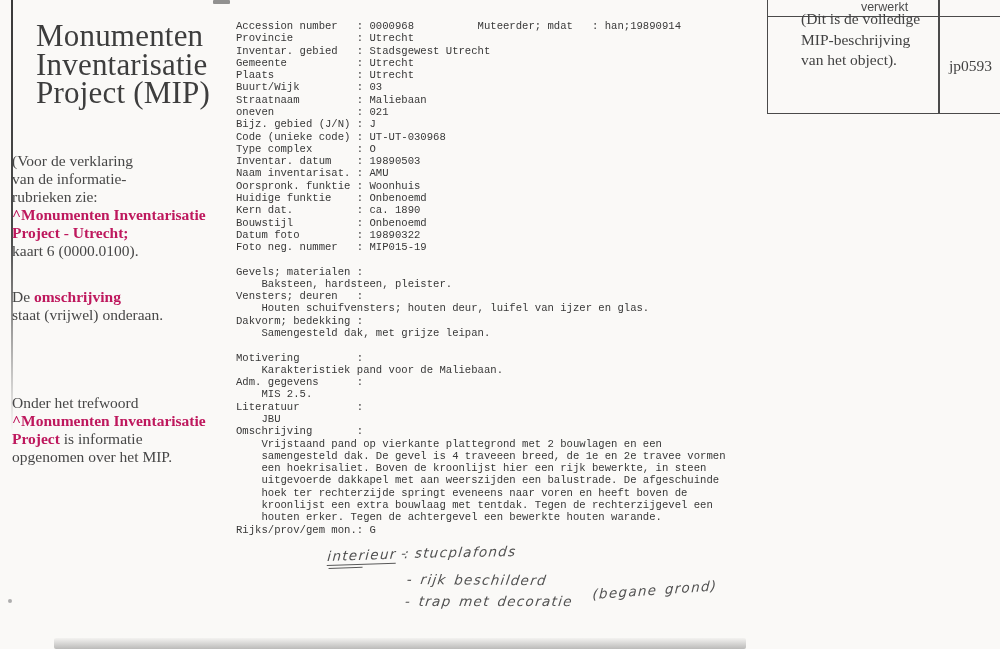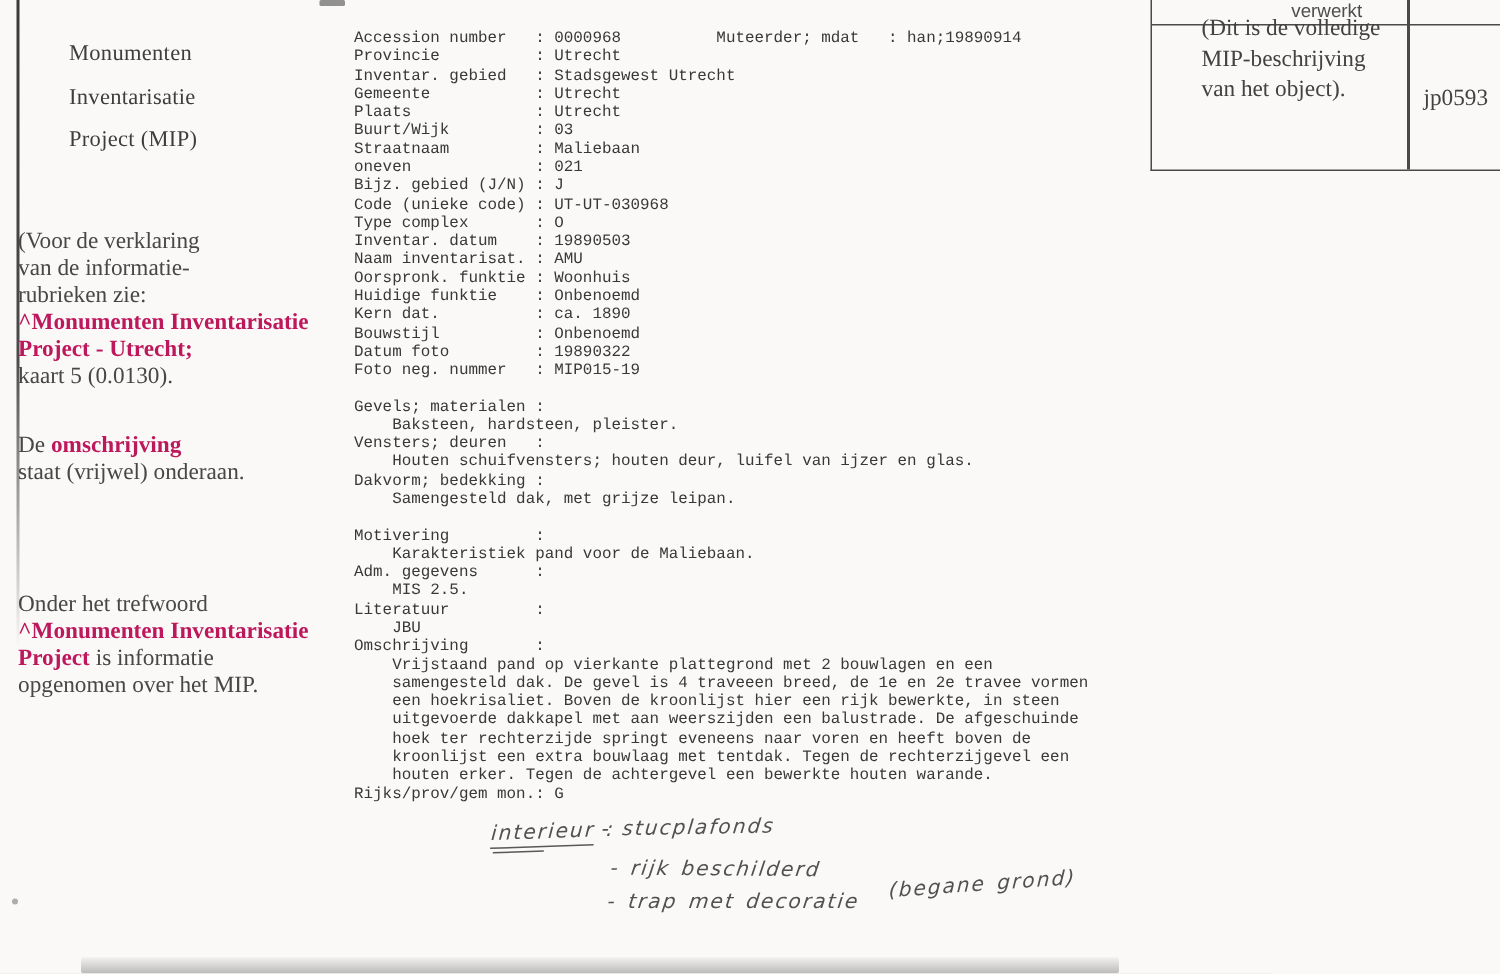--- a/index.html
+++ b/index.html
@@ -15,22 +15,22 @@
   }
   .top-mark{position:absolute;left:213px;top:0;width:17px;height:4px;background:#6e6e6e;opacity:.75;border-radius:1px;}
   .speck{position:absolute;left:8px;top:599px;width:4px;height:4px;background:#9a9a9a;border-radius:50%;opacity:.8;}
   .bottom-band{
     position:absolute;left:54px;top:638px;width:692px;height:11px;
     background:linear-gradient(to bottom,rgba(120,120,120,.05),rgba(85,85,85,.38));
     border-radius:2px;
   }
   
   .mip-title{
-    position:absolute;left:46px;top:22px;
-    font-size:15px;line-height:28.5px;color:#3d3d3d;
+    position:absolute;left:36px;top:22px;
+    font-size:31px;line-height:28.5px;color:#3d3d3d;
     white-space:pre-line;letter-spacing:.2px;
   }
   .note{
     position:absolute;left:12px;
     font-size:15.5px;line-height:17.9px;color:#474747;
   }
   .note b,.note span[style]{color:#be185d;}
   .note-1{top:152px;}
   .note-2{top:288px;}
   .note-3{top:394px;}
@@ -86,21 +86,21 @@
 
   <div class="edge-line"></div>
   <div class="top-mark"></div>
   <div class="speck"></div>
   <div class="bottom-band"></div>
 
   <div class="mip-title">Monumenten
 Inventarisatie
 Project (MIP)</div>
 
-  <div class="note note-1"><span>(Voor de verklaring</span><br><span>van de informatie-</span><br><span>rubrieken zie:</span><br><span style="font-weight: bold;">^Monumenten Inventarisatie</span><br><span style="font-weight: bold;">Project - Utrecht;</span><br><span>kaart 5 (0.0130).</span></div>
+  <div class="note note-1"><span>(Voor de verklaring</span><br><span>van de informatie-</span><br><span>rubrieken zie:</span><br><span style="font-weight: bold;">^Monumenten Inventarisatie</span><br><span style="font-weight: bold;">Project - Utrecht;</span><br><span>kaart 6 (0000.0100).</span></div>
 
   <div class="note note-2"><span>De </span><span style="font-weight: bold;">omschrijving</span><br><span>staat (vrijwel) onderaan.</span></div>
 
   <div class="note note-3"><span>Onder het trefwoord</span><br><span style="font-weight: bold;">^Monumenten Inventarisatie</span><br><span style="font-weight: bold;">Project</span><span> is informatie</span><br><span>opgenomen over het MIP.</span></div>
 
   <pre class="typed">Accession number   : 0000968          Muteerder; mdat   : han;19890914
 Provincie          : Utrecht
 Inventar. gebied   : Stadsgewest Utrecht
 Gemeente           : Utrecht
 Plaats             : Utrecht

